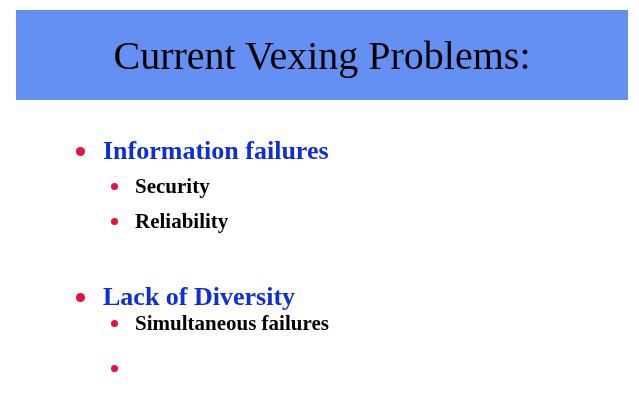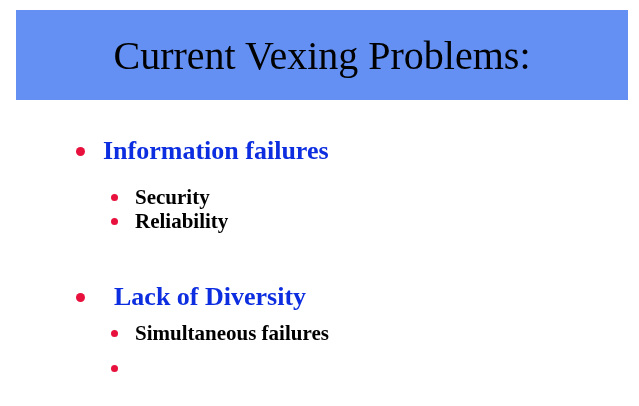--- a/index.html
+++ b/index.html
@@ -54,25 +54,25 @@
   }
   .row.sub { left: 111px; height: 30px; }
   .row.sub .dot { width: 7px; height: 7px; }
   .row.sub .txt {
     margin-left: 17px;
     font-size: 21px;
     font-weight: bold;
     color: var(--sub-bullet-text, #000000);
   }
   .row.r-main1 { top: 134px; }
-  .row.r-sub1  { top: 182px; }
+  .row.r-sub1  { top: 171px; }
   .row.r-sub2  { top: 206px; }
   .row.r-sub3  { top: 241px; }
-  .row.r-main2 { top: 280px; gap: 11px; }
-  .row.r-sub4  { top: 318px; }
+  .row.r-main2 { top: 280px; }
+  .row.r-sub4  { top: 308px; }
   .row.r-sub5  { top: 353px; }
 </style>
 </head>
 <body>
 
 <div class="slide">
 
   <div class="title-band">
     <div class="title">Current Vexing Problems:</div>
   </div>

